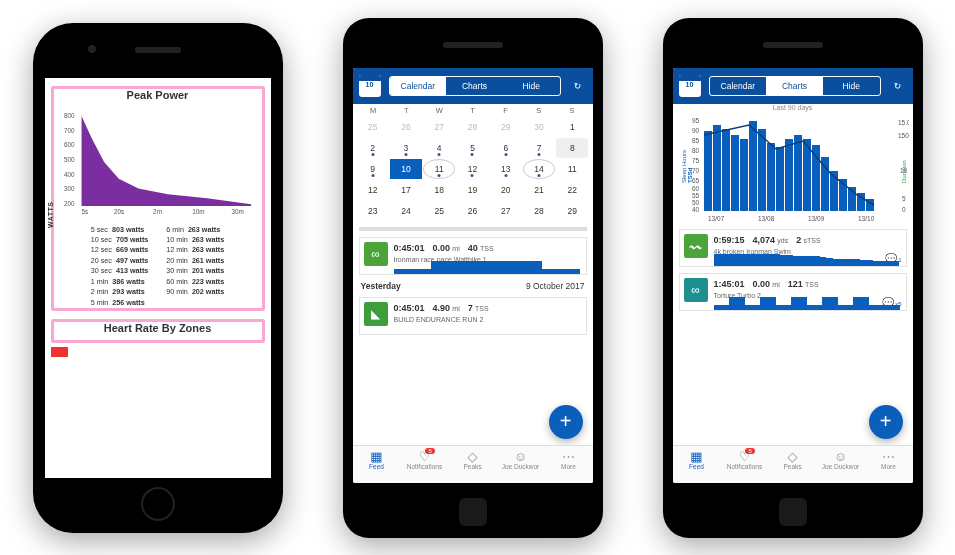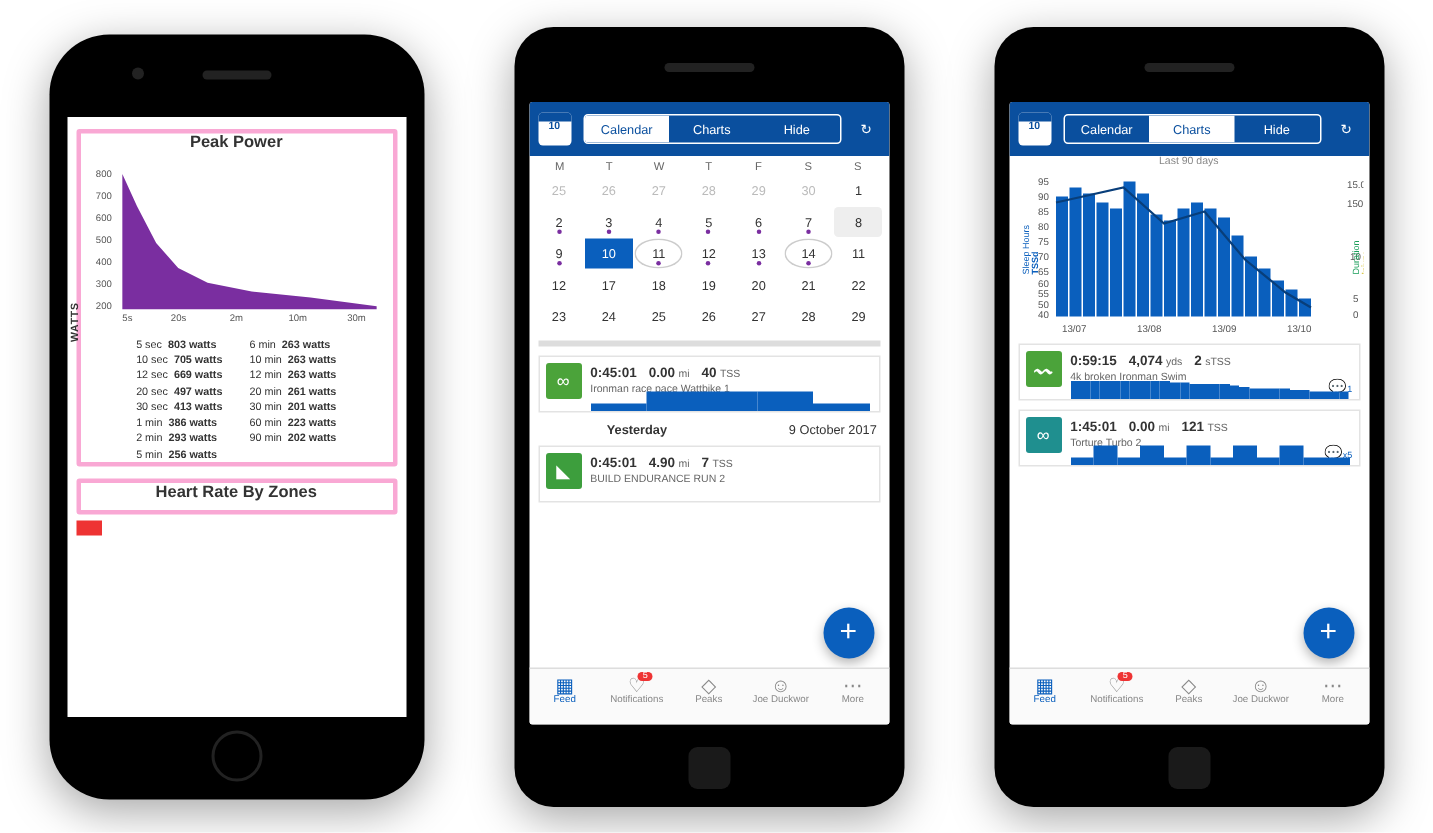--- a/index.html
+++ b/index.html
@@ -67,21 +67,21 @@
   .wicon{width:24px;height:24px;display:flex;align-items:center;justify-content:center;color:#fff;border-radius:2px;font-size:12px;}
   .wicon.green{background:#4ba33a;}
   .wicon.green2{background:#3d9e3d;}
   .wmeta{flex:1;font-size:8px;line-height:1.35;}
   .wmeta .row{display:flex;gap:8px;align-items:baseline;}
   .wmeta b{font-size:9px;font-weight:600;}
   .sub{font-size:7px;color:#666;}
   .wgraph{position:absolute;left:34px;right:6px;bottom:0;height:14px;display:flex;align-items:flex-end;gap:0;}
   .wgraph span{background:#0a5fbd;flex:1;}
 
-  .dayhdr{display:flex;justify-content:space-between;padding:6px 8px 0;font-size:8.5px;margin-left:44px;}
+  .dayhdr{display:flex;justify-content:space-between;padding:6px 8px 0;font-size:8.5px;}
   .dayhdr .d{font-weight:700;}
   .fab{position:absolute;right:10px;bottom:44px;width:34px;height:34px;background:#0a5fbd;border-radius:50%;color:#fff;font-size:20px;display:flex;align-items:center;justify-content:center;box-shadow:0 3px 8px rgba(0,0,0,.3);}
 
   .bottomnav{position:absolute;bottom:0;left:0;right:0;height:38px;border-top:1px solid #ddd;display:flex;background:#fafafa;}
   .bottomnav div{flex:1;text-align:center;font-size:6.5px;color:#888;padding-top:4px;position:relative;}
   .bottomnav .on{color:#0a5fbd;}
   .bottomnav .ic{font-size:13px;display:block;line-height:1;}
   .badge{position:absolute;top:2px;left:52%;background:#e33;color:#fff;font-size:6px;border-radius:8px;padding:0 3px;}
 
   

